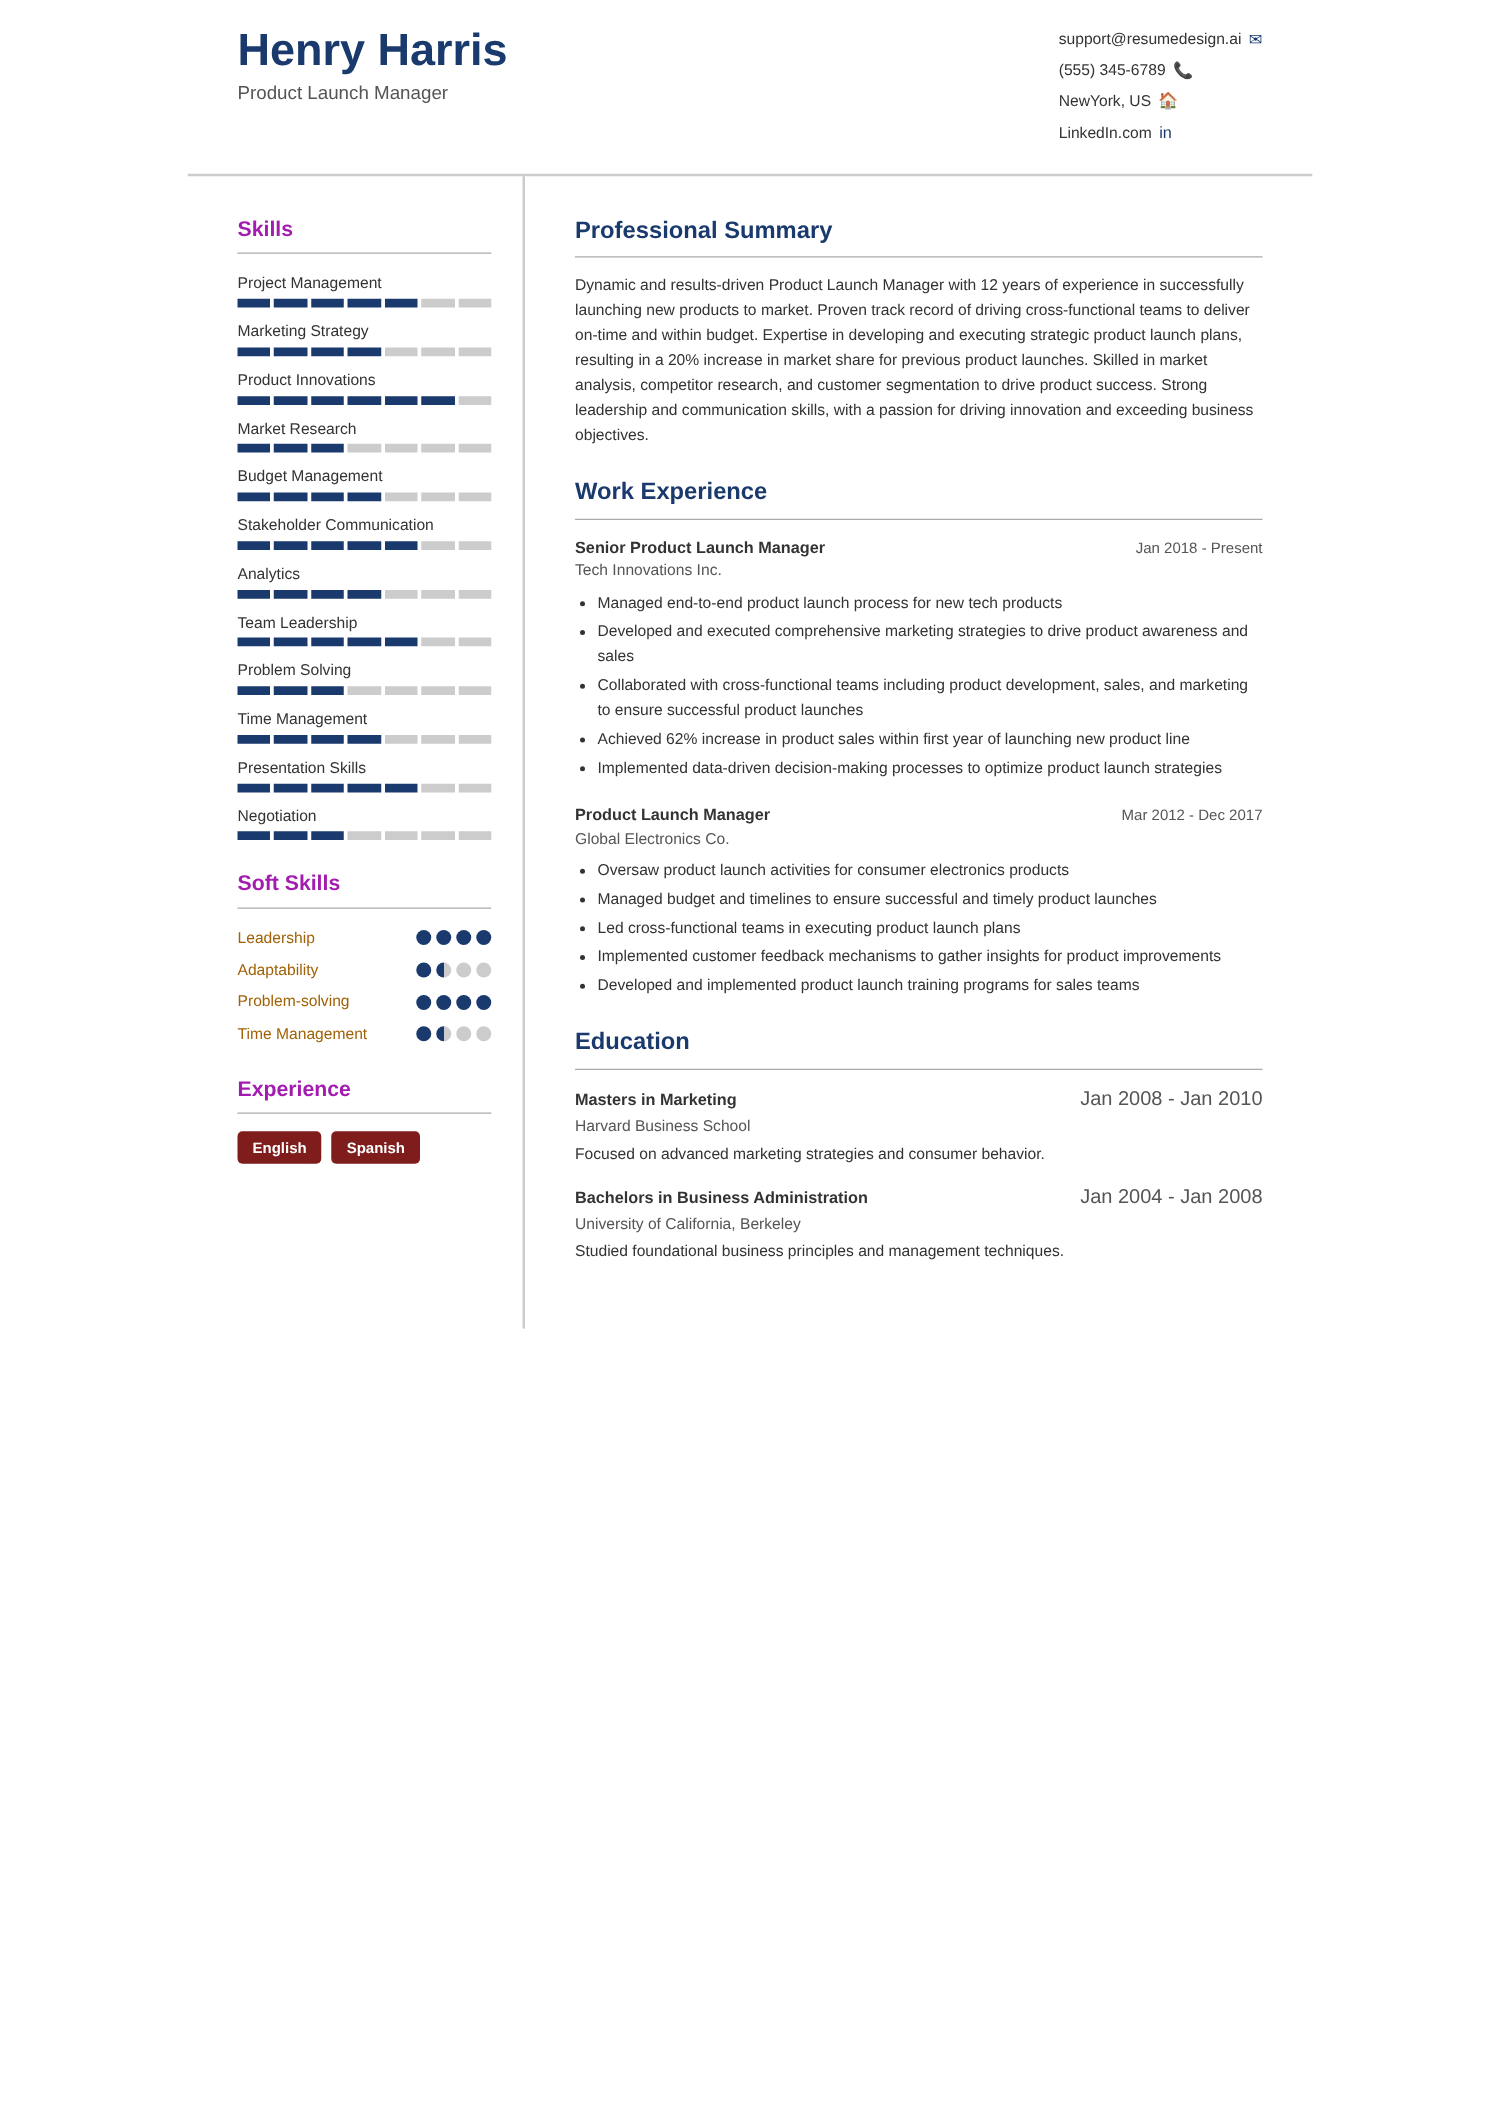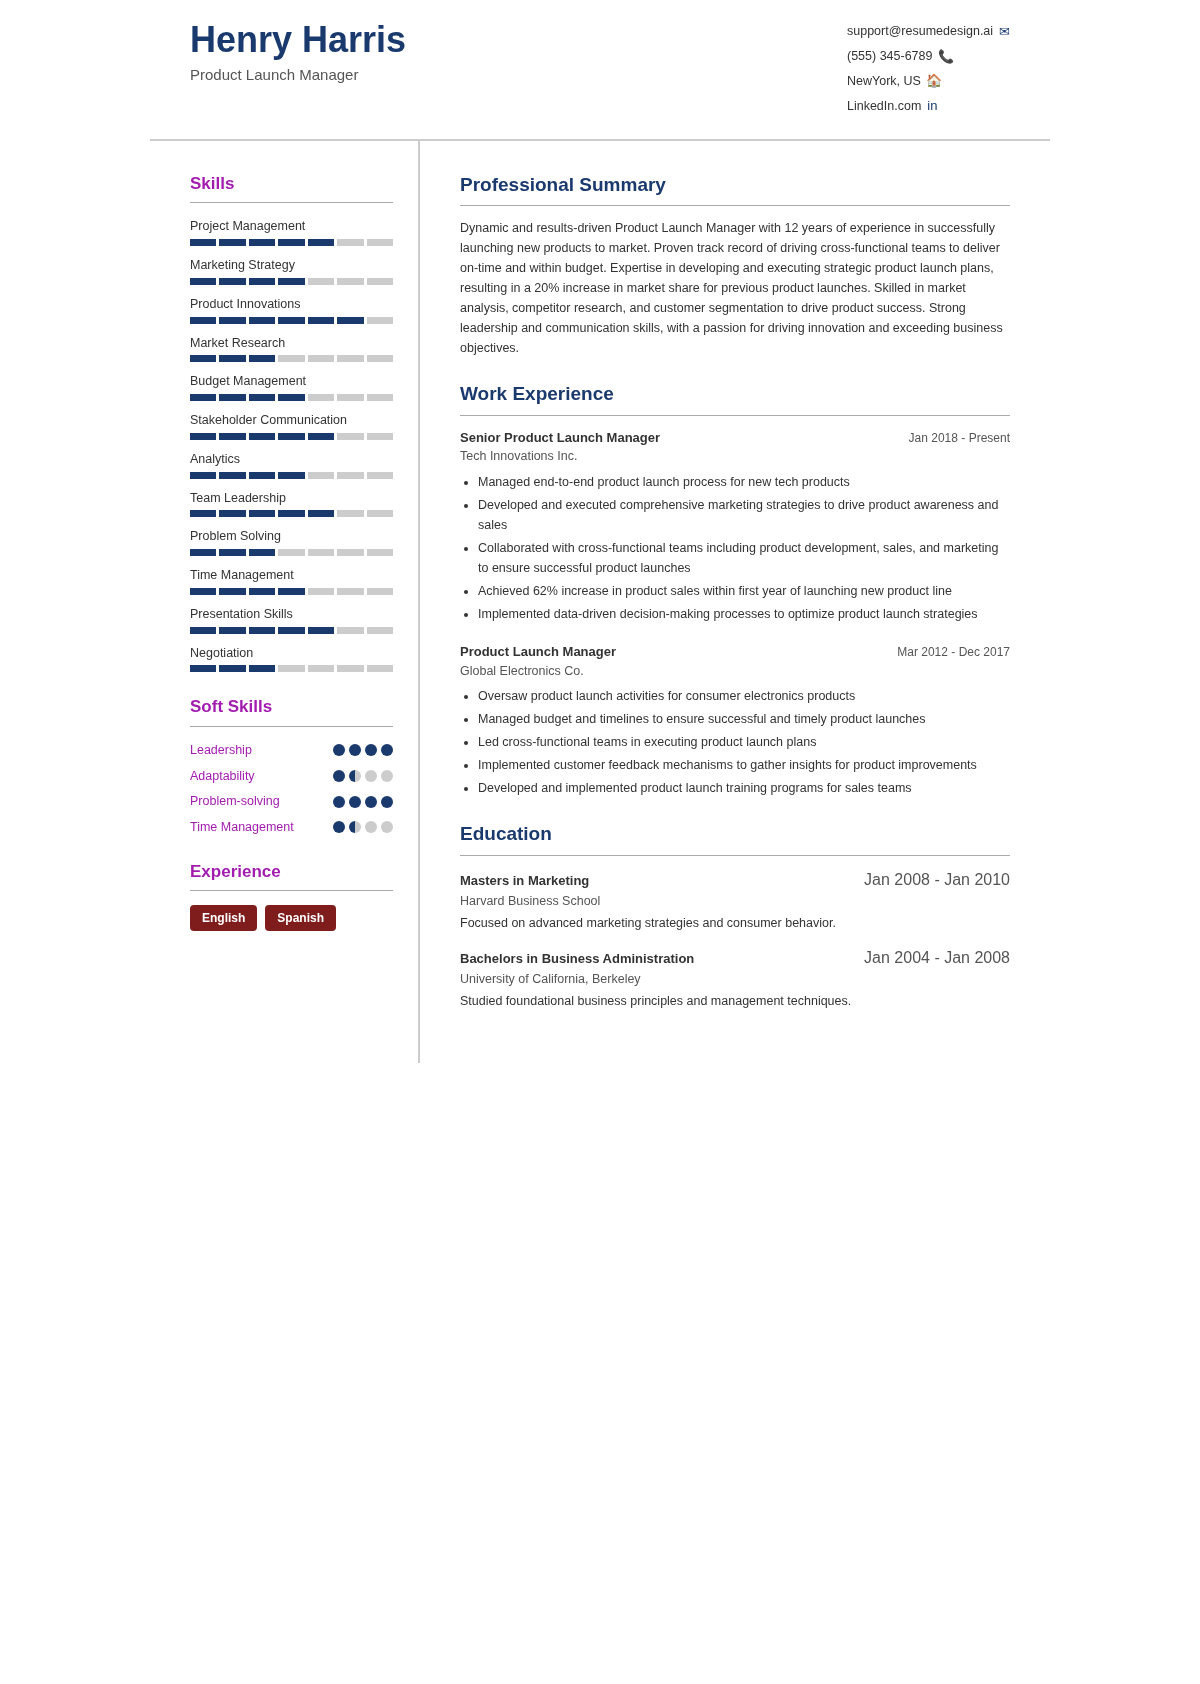--- a/index.html
+++ b/index.html
@@ -96,21 +96,21 @@
 
     
     .soft-skill-row {
       display: flex;
       align-items: center;
       justify-content: space-between;
       margin-bottom: 7px;
     }
     .soft-skill-name {
       font-size: 12.5px;
-      color: #a21caf;
+      color: #a16207;
       flex: 1;
     }
     .dots {
       display: flex;
       gap: 4px;
     }
     .dot {
       width: 12px;
       height: 12px;
       border-radius: 50%;

